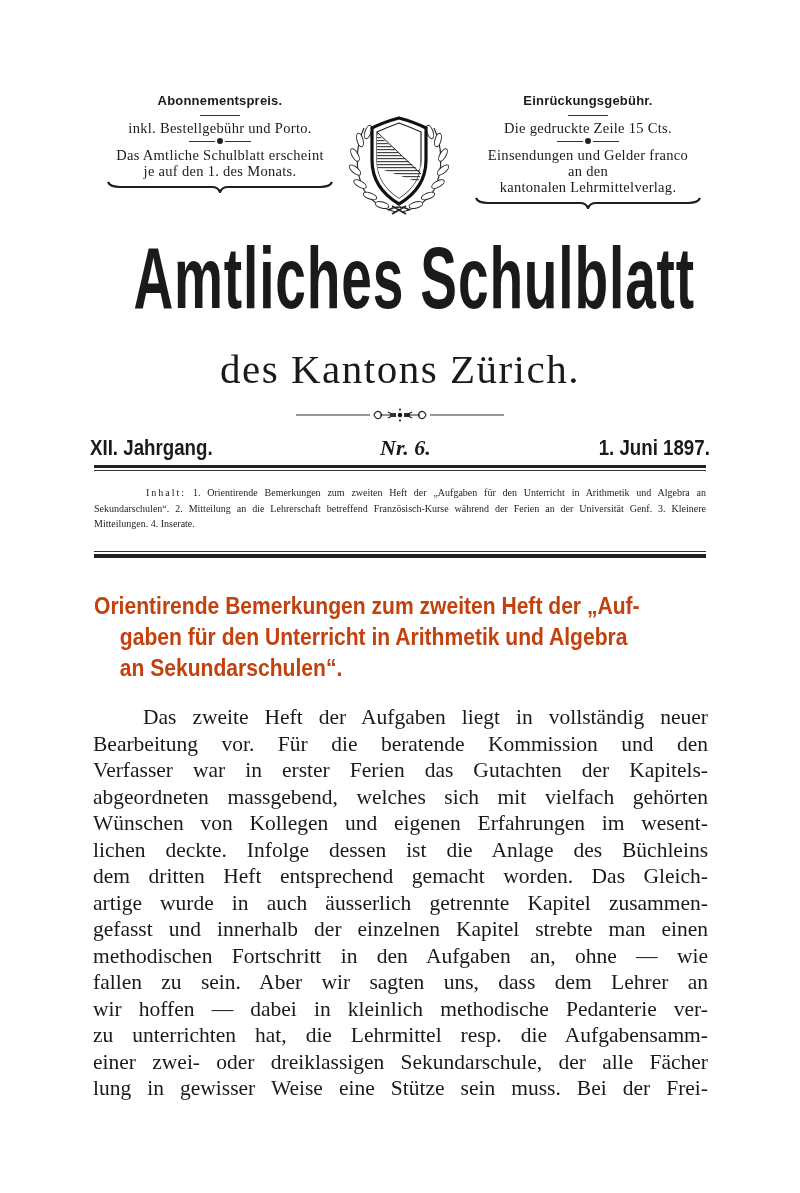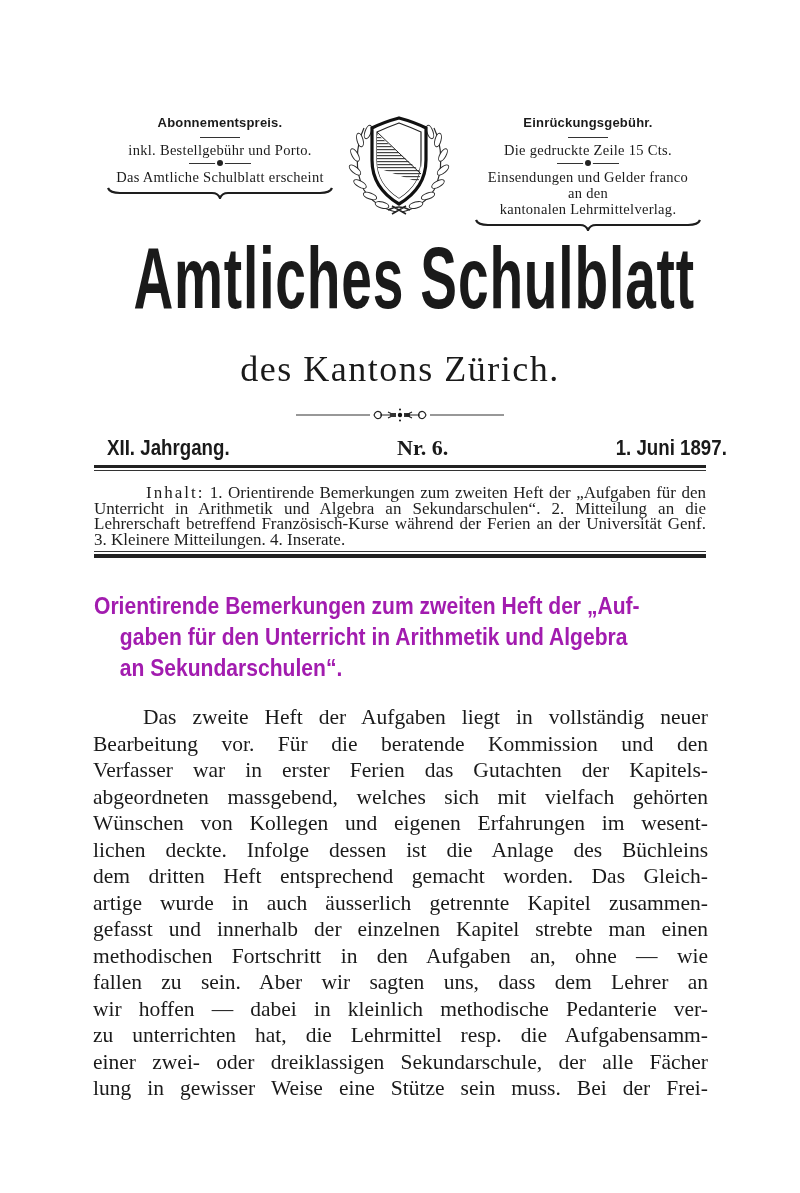--- a/index.html
+++ b/index.html
@@ -6,70 +6,70 @@
   body {
     width: 800px; height: 1193px; background: #ffffff; color: #1b1b1b;
     position: relative; overflow: hidden;
     font-family: "Liberation Serif", "DejaVu Serif", serif;
   }
   .head-col { position: absolute; top: 92px; width: 240px; text-align: center; }
   .head-col.left { left: 100px; }
   .head-col.right { left: 468px; text-align: center; }
   .col-title {
     font-family: "Liberation Sans", "DejaVu Sans", sans-serif; font-weight: bold;
-    font-size: 13px; letter-spacing: 0.2px; height: 20px; line-height: 18px; margin-top: 22px;
+    font-size: 13px; letter-spacing: 0.2px; height: 20px; line-height: 18px;
   }
   .short-rule { width: 40px; height: 1px; background: #333; margin: 3px auto 4px; }
   .col-text { font-size: 14.5px; line-height: 16px; letter-spacing: 0.3px; }
   .dot-rule { position: relative; width: 62px; height: 9px; margin: 1px auto 1px; }
   .dot-rule:before { content: ""; position: absolute; left: 0; right: 0; top: 4px; height: 1px; background: #333; }
   .dot-rule span { position: absolute; left: 28px; top: 1px; width: 6px; height: 6px; border-radius: 50%; background: #222; box-shadow: 0 0 0 2px #fff; }
   .brace { display: block; margin: 2px auto 0; }
 
   .crest { position: absolute; left: 340px; top: 110px; width: 118px; height: 112px; }
 
   .main-title {
     position: absolute; left: 90px; top: 228px; width: 620px; height: 100px;
     text-align: center;
     font-family: "Liberation Sans", "DejaVu Sans", sans-serif; font-weight: bold;
     font-size: 64px; line-height: 100px; letter-spacing: 1px;
     transform: scaleX(0.86) scaleY(1.35); transform-origin: center center;
     color: #1a1a1a; white-space: nowrap;
   }
   .subtitle {
     position: absolute; left: 90px; top: 347px; width: 620px; text-align: center;
-    font-size: 36px; line-height: 44px; letter-spacing: 1.5px; color: #1a1a1a;
+    font-size: 41px; line-height: 44px; letter-spacing: 1.5px; color: #1a1a1a;
   }
   .ornament { position: absolute; left: 290px; top: 405px; width: 220px; height: 20px; }
 
   .issue-line {
-    position: absolute; left: 107px; top: 432px; width: 620px; height: 32px;
+    position: absolute; left: 90px; top: 432px; width: 620px; height: 32px;
     font-family: "Liberation Sans", "DejaVu Sans", sans-serif; font-weight: bold;
     font-size: 22px; line-height: 32px; color: #1a1a1a;
   }
   .issue-line .cond { display: inline-block; transform: scaleX(0.85); }
   .issue-year { position: absolute; left: 0; transform-origin: left center; }
-  .issue-nr { position: absolute; left: 290px; font-family: "Liberation Serif", serif; font-weight: bold; }
+  .issue-nr { position: absolute; left: 290px; font-family: "Liberation Serif", serif; font-weight: bold; font-style: italic; }
   .issue-date { position: absolute; right: 0; transform-origin: right center; }
 
   .double-rule { position: absolute; left: 94px; width: 612px; }
   .double-rule .thick { height: 3px; background: #222; }
   .double-rule .thin { height: 1px; background: #333; margin-top: 2px; }
   .double-rule.inv .thin { margin-top: 0; margin-bottom: 2px; }
 
   .contents {
     position: absolute; left: 94px; top: 485px; width: 612px;
-    font-size: 17px; line-height: 15.5px; text-align: justify; color: #1e1e1e;
+    font-size: 10px; line-height: 15.5px; text-align: justify; color: #1e1e1e;
   }
   .contents .lead { letter-spacing: 2px; padding-left: 52px; }
 
   .article-title {
     position: absolute; left: 94px; top: 590px; width: 612px;
     font-family: "Liberation Sans", "DejaVu Sans", sans-serif; font-weight: bold;
-    font-size: 24.5px; line-height: 31px; color: #a21caf;
+    font-size: 24.5px; line-height: 31px; color: #c2410c;
   }
   .article-title .line { display: block; white-space: nowrap; transform: scaleX(0.86); transform-origin: left center; }
   .article-title .indent { padding-left: 30px; }
 
   .body-text {
     position: absolute; left: 93px; top: 704px; width: 615px;
     font-size: 21.5px; line-height: 26.5px; color: #1a1a1a;
   }
   .body-text .bl { display: block; white-space: nowrap; text-align-last: justify; text-align: justify; }
   .body-text .bl.first { padding-left: 50px; }
@@ -81,20 +81,21 @@
   <div class="col-title">Abonnementspreis.</div>
   <div class="short-rule"></div>
   <div class="col-text">
     <div>inkl. Bestellgebühr und Porto.</div>
   </div>
   <div class="dot-rule">
       <span></span>
     </div>
   <div class="col-text">
     <div>Das Amtliche Schulblatt erscheint</div>
+    <div>je auf den 1. des Monats.</div>
   </div>
   <svg class="brace" width="228" height="12" viewBox="0 0 228 12">
     <path d="M2 1 Q4 6 14 6 L106 6 Q112 6 114 11 Q116 6 122 6 L214 6 Q224 6 226 1" fill="none" stroke="#1e1e1e" stroke-width="2.2"></path>
   </svg>
 </div>
 
 <svg class="crest" viewBox="0 0 118 112">
   <g fill="none" stroke="#2a2a2a" stroke-width="1.2">
     <path d="M24 18 C16 35 14 60 24 80 C34 96 48 100 56 102"></path>
     <path d="M94 18 C102 35 104 60 94 80 C84 96 70 100 62 102"></path>

